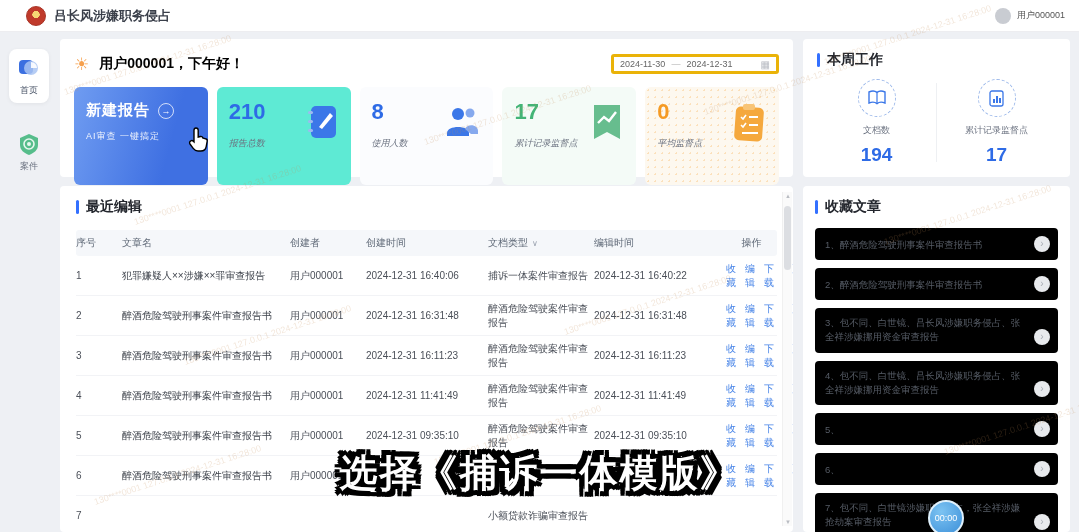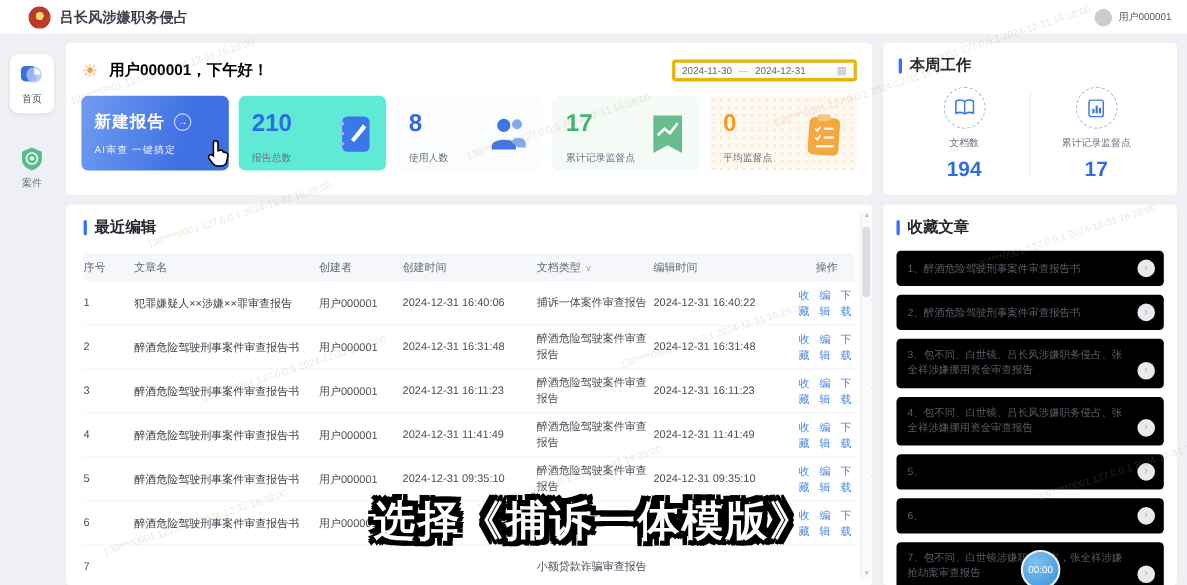--- a/index.html
+++ b/index.html
@@ -39,29 +39,29 @@
   .top-card{ height:138px; padding:10px 14px 0 14px; position:relative; }
   .greet-row{ display:flex; align-items:center; height:30px; }
   .sun-icon{ font-size:17px; color:#f6a04d; line-height:1; }
   .greet-text{ font-size:14px; font-weight:bold; color:#000000; margin-left:10px; }
   .date-range{ margin-left:auto; width:168px; height:20px; border:3px solid #eab308; border-radius:3px;
     display:flex; align-items:center; padding:0 6px; gap:6px; font-size:9px; color:#666; background:#fff; cursor:pointer;}
   .date-sep{ color:#bbb; }
   .cal-icon{ margin-left:auto; font-size:10px; color:#b9bcc4; }
 
   .stats-row{ display:flex; gap:9px; margin-top:8px; }
-  .stat-card{ width:136px; height:68px; border-radius:6px; padding:10px 12px; position:relative; overflow:hidden; }
+  .stat-card{ width:136px; height:98px; border-radius:6px; padding:10px 12px; position:relative; overflow:hidden; }
   .new-report{ background:linear-gradient(105deg,#6f9cf1 0%,#3f70e2 70%); color:#fff; cursor:pointer; }
   .nr-title-row{ display:flex; align-items:center; gap:8px; margin-top:4px; }
   .nr-title{ font-size:15px; font-weight:bold; letter-spacing:1px; }
   .nr-arrow{ width:16px; height:16px; border:1px solid rgba(255,255,255,.75); border-radius:50%;
     display:flex; align-items:center; justify-content:center; font-size:9px; }
   .nr-sub{ font-size:9px; margin-top:10px; opacity:.9; letter-spacing:1px; }
   .stat-plain .stat-val{ font-size:22px; font-weight:bold; line-height:1; margin-top:4px; }
-  .stat-plain .stat-label{ font-size:9px; color:#6b7280; margin-top:14px; }
+  .stat-plain .stat-label{ font-size:9px; color:#6b7280; margin-top:14px;font-style:italic; }
   .stat-plain{ background:#fbfcfe; }
   .stat-card .stat-ic{ position:absolute; right:12px; top:16px; }
   .bg-blue{ background:#5eead4; } .bg-green{ background:#f4fbf7; }
   .bg-orange{ background:#fdf8ef;
     background-image:radial-gradient(rgba(245,154,35,.25) 1px, transparent 1px); background-size:7px 7px; }
   .c-blue{ color:#2e6be6; } .c-green{ color:#43b476; } .c-orange{ color:#f59a23; }
 
   
   .cursor-hand{ position:absolute; left:128px; top:88px; z-index:6; pointer-events:none; }
 

